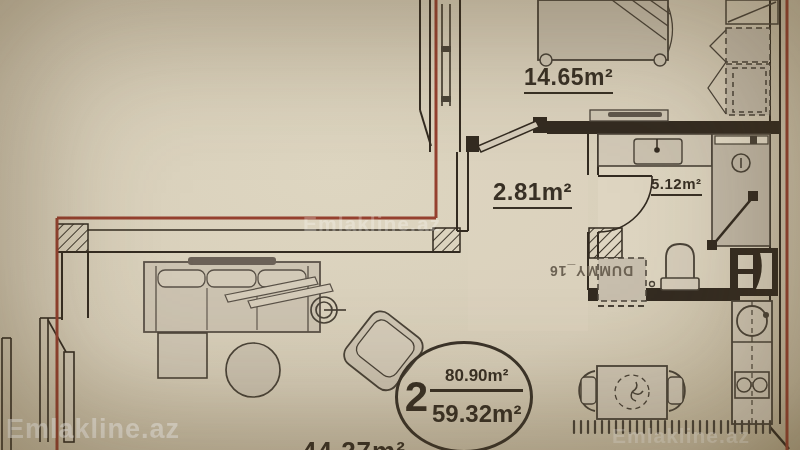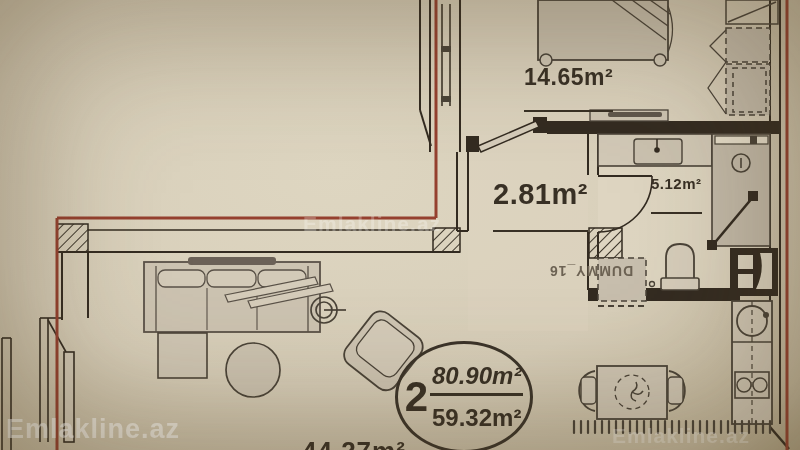--- a/index.html
+++ b/index.html
@@ -10,34 +10,34 @@
   }
   .canvas::after{
     content:"";position:absolute;inset:0;pointer-events:none;
     box-shadow:inset 0 0 140px 25px rgba(75,58,30,.38);
   }
   svg.plan{position:absolute;left:0;top:0;}
   .lbl{
     position:absolute;color:#38302​5;color:#383025;font-weight:bold;
     white-space:nowrap;line-height:1;
   }
-  .room-lbl{font-size:23px;border-bottom:2px solid #383025;padding-bottom:21px;letter-spacing:.5px;}
+  .room-lbl{font-size:23px;border-bottom:2px solid #383025;padding-bottom:3px;letter-spacing:.5px;}
   .dummy{
     position:absolute;left:536px;top:263px;width:110px;text-align:center;
     font-size:14px;font-weight:bold;color:#6d6354;letter-spacing:1px;
     transform:rotate(180deg);
   }
   .badge{
     position:absolute;left:395px;top:341px;width:138px;height:112px;
     border:3px solid #3a3329;border-radius:50%;box-sizing:border-box;
     display:flex;align-items:center;justify-content:center;gap:2px;
   }
   .badge .num{font-size:42px;font-weight:bold;color:#383025;line-height:1;}
   .badge .frac{text-align:center;color:#383025;font-weight:bold;}
-  .badge .frac .top{display:block;font-size:24px;padding:0 2px 3px 2px;font-style:italic;}
+  .badge .frac .top{display:block;font-size:17px;padding:0 2px 3px 2px;}
   .badge .frac .bot{display:block;font-size:24px;border-top:3px solid #383025;padding:8px 2px 0 2px;}
   .partial-area{position:absolute;left:302px;top:436px;font-size:26px;font-weight:bold;color:#383025;letter-spacing:1px;}
   .wm{position:absolute;font-weight:bold;color:rgba(255,255,255,.55);letter-spacing:1px;white-space:nowrap;text-align:right;}
   .wm.bl{left:6px;top:414px;font-size:27px;}
   .wm.mid{left:303px;top:212px;font-size:21px;color:rgba(255,255,255,.26);}
   .wm.br{left:612px;top:424px;font-size:21px;color:rgba(255,255,255,.30);}
 </style>
 </head>
 <body>
 
@@ -249,21 +249,21 @@
     <rect x="158" y="333" width="49" height="45" fill="#d0c7b5" stroke="#4a4338" stroke-width="1.6"></rect>
     <circle cx="253" cy="370" r="27" fill="#cdc4b2" stroke="#4a4338" stroke-width="1.7"></circle>
     <g transform="rotate(38 385 352)">
       <rect x="352" y="320" width="62" height="64" rx="12" fill="#cfc6b4" stroke="#4a4338" stroke-width="1.8"></rect>
       <rect x="359" y="327" width="48" height="44" rx="9" fill="#d5ccba" stroke="#4a4338" stroke-width="1.3"></rect>
     </g>
   </svg>
 
   <div class="lbl room-lbl" style="left:524px;top:66px;">14.65m²</div>
 
-  <div class="lbl room-lbl" style="left:493px;top:180px;font-size:29px;">2.81m²</div>
+  <div class="lbl room-lbl" style="left:493px;top:180px;font-size:24px;">2.81m²</div>
 
   <div class="lbl room-lbl" style="left:651px;top:176px;font-size:15px;">5.12m²</div>
 
   <div class="dummy">DUMMY_16</div>
 
   <div class="badge">
     <span class="num">2</span>
     <span class="frac">
       <span class="top">80.90m²</span>
       <span class="bot">59.32m²</span>

